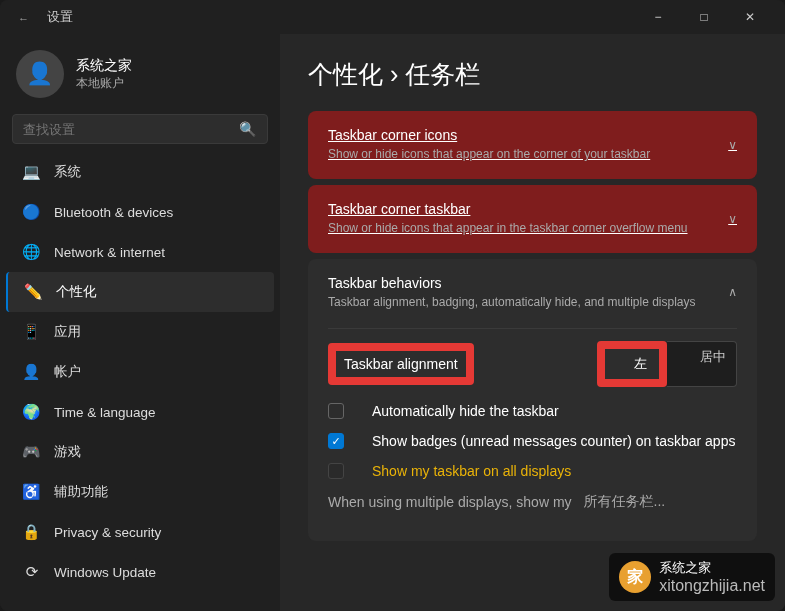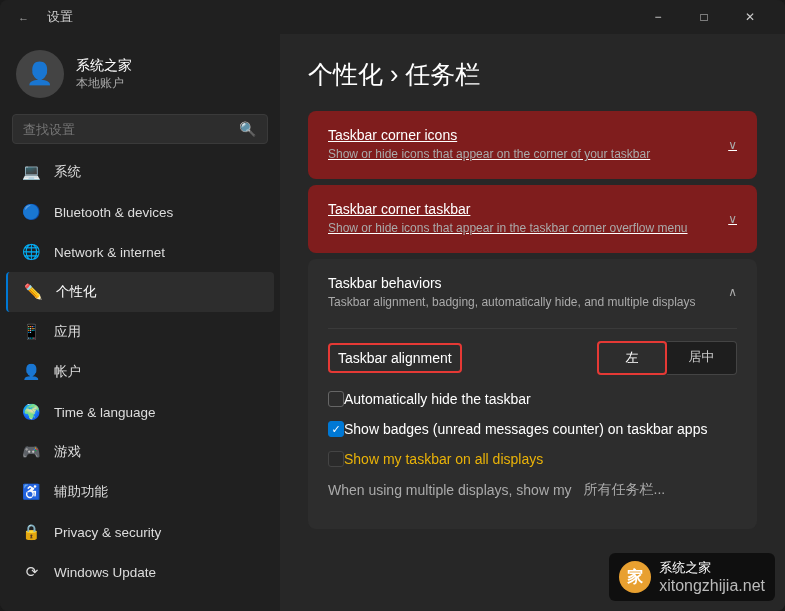--- a/index.html
+++ b/index.html
@@ -288,28 +288,28 @@
 
     .dropdown-option {
       background: #1e1e1e;
       border: 1px solid #444;
       border-left: none;
       border-radius: 0 4px 4px 0;
       color: #ccc;
       font-size: 13px;
       padding: 6px 10px;
       min-width: 70px;
-      text-align: center;
+      text-align: right;
       cursor: pointer;
     }
 
     
     .checkbox-row {
       display: flex;
-      gap: 0;
+      gap: 28px;
       margin-bottom: 14px;
     }
 
     .checkbox {
       width: 16px;
       height: 16px;
       border: 1.5px solid #666;
       border-radius: 3px;
       background: transparent;
       flex-shrink: 0;
@@ -389,22 +389,23 @@
       color: #fff;
     }
 
     .watermark-sub {
       font-size: 16px;
       color: #bbb;
     }
 
     
     .highlight-box {
-      border: 2px solid #0369a1;
+      border: 8px solid #0369a1;
       border-radius: 4px;
+      text-align: right;
     }
   </style>
 </head>
 <body>
 
 <div class="window">
 
   <div class="title-bar">
     <div class="title-bar-left">
       <span class="win-btn">←</span>

